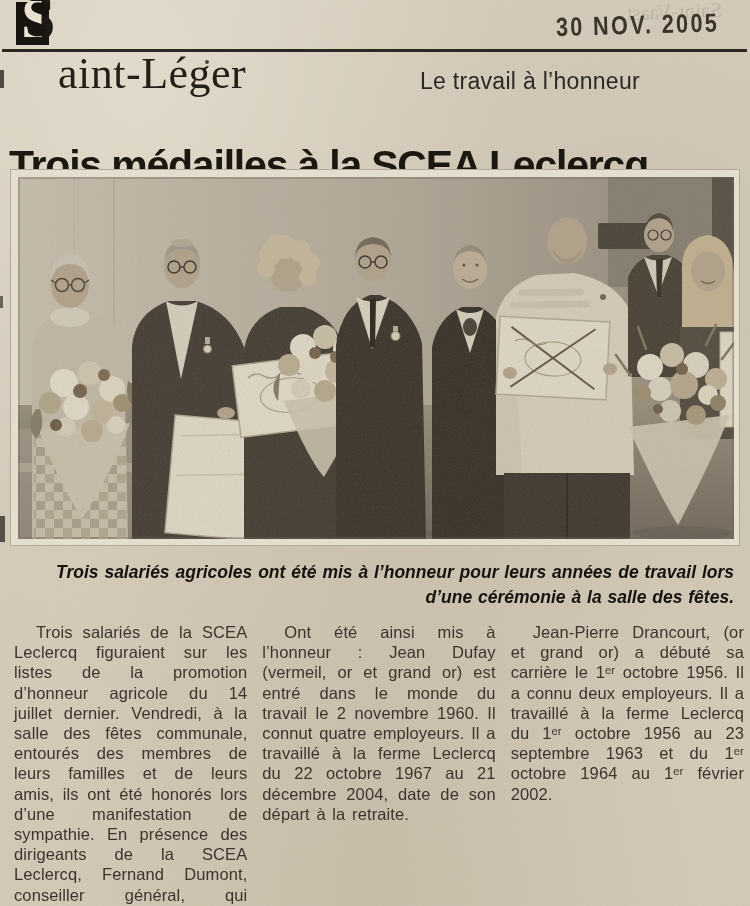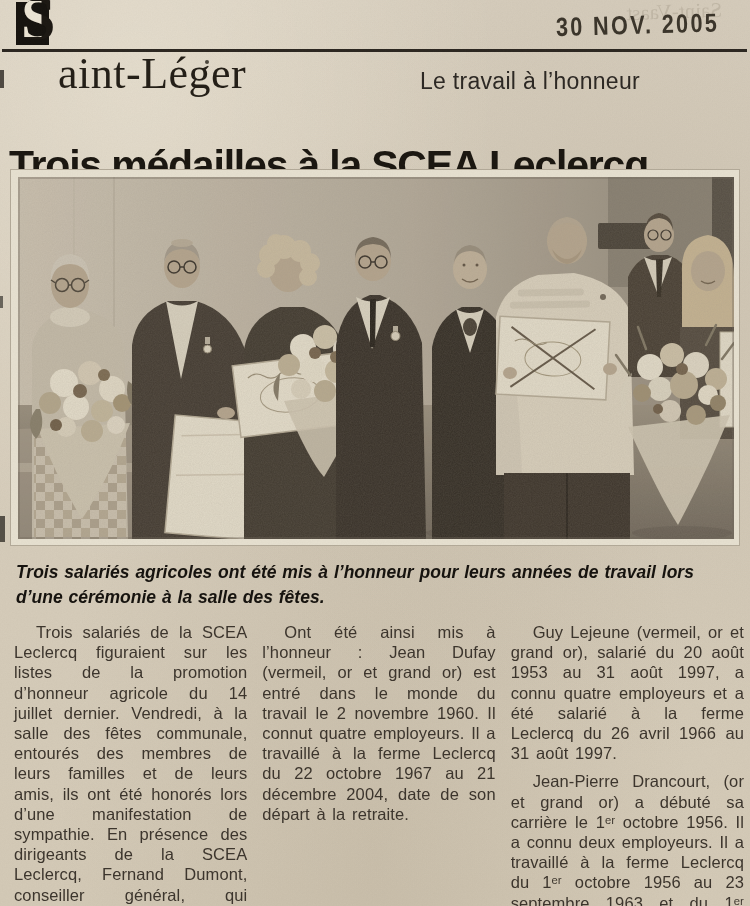--- a/index.html
+++ b/index.html
@@ -39,21 +39,21 @@
     font-size:23px;font-weight:500;color:#2b2723;letter-spacing:.3px;}
   .headline{position:absolute;left:9px;top:98px;width:737px;font-size:41px;font-weight:700;
     letter-spacing:-1.2px;color:#19150f;white-space:nowrap;margin-top:44px;}
   
   .photo{position:absolute;left:10px;top:169px;width:730px;height:377px;background:#e7e1d1;
     padding:7px;box-sizing:border-box;border:1px solid #b3aa99;}
   .photo svg{display:block;}
   .skin{fill:#b6a791;}
   
   .caption{position:absolute;left:16px;top:560px;width:718px;font-size:17.5px;font-weight:700;
-    font-style:italic;line-height:25px;color:#14110d;word-spacing:1px;}
+    font-style:italic;line-height:25px;color:#14110d;word-spacing:1px;text-align:right;}
   
   .cols{position:absolute;left:14px;top:622px;width:730px;display:flex;gap:15px;}
   .col{width:234px;text-align:justify;font-size:16.5px;line-height:20.2px;
     color:#3b342c;word-spacing:2px;letter-spacing:.1px;}
   .col p{margin:0 0 8px 0;text-indent:22px;}
   .col p.cont{text-indent:0;}
   
   .grain{position:absolute;left:0;top:0;pointer-events:none;opacity:.05;}
 </style>
 </head>
@@ -317,21 +317,20 @@
   <div class="caption">Trois salariés agricoles ont été mis à l’honneur pour leurs années de travail lors d’une cérémonie à la salle des fêtes.</div>
 
   <div class="cols">
     <div class="col">
       <p>Trois salariés de la SCEA Leclercq figuraient sur les listes de la promotion d’honneur agricole du 14 juillet dernier. Vendredi, à la salle des fêtes communale, entourés des membres de leurs familles et de leurs amis, ils ont été honorés lors d’une manifestation de sympathie. En présence des dirigeants de la SCEA Leclercq, Fernand Dumont, conseiller général, qui présidait la soirée, a épinglé les</p>
     </div>
     <div class="col">
       <p>Ont été ainsi mis à l’honneur : Jean Dufay (vermeil, or et grand or) est entré dans le monde du travail le 2 novembre 1960. Il connut quatre employeurs. Il a travaillé à la ferme Leclercq du 22 octobre 1967 au 21 décembre 2004, date de son départ à la retraite.</p>
     </div>
     <div class="col">
-      <p>Guy Lejeune (vermeil, or et grand or), salarié du 20 août 1953 au 31 août 1997, a connu quatre employeurs et a été salarié à la ferme Leclercq du 26 avril 1966 au 31 août 1997.</p>
       <p>Jean-Pierre Drancourt, (or et grand or) a débuté sa carrière le 1ᵉʳ octobre 1956. Il a connu deux employeurs. Il a travaillé à la ferme Leclercq du 1ᵉʳ octobre 1956 au 23 septembre 1963 et du 1ᵉʳ octobre 1964 au 1ᵉʳ février 2002.</p>
     </div>
   </div>
 
   <svg class="grain" width="750" height="906" xmlns="http://www.w3.org/2000/svg">
     <defs>
         <filter id="pgrain">
           <feTurbulence type="fractalNoise" baseFrequency="0.8" numOctaves="2" stitchTiles="stitch"></feTurbulence>
       <feColorMatrix type="matrix" values="0 0 0 0 0.2  0 0 0 0 0.17  0 0 0 0 0.12  0 0 0 1 0"></feColorMatrix>
         </filter>

